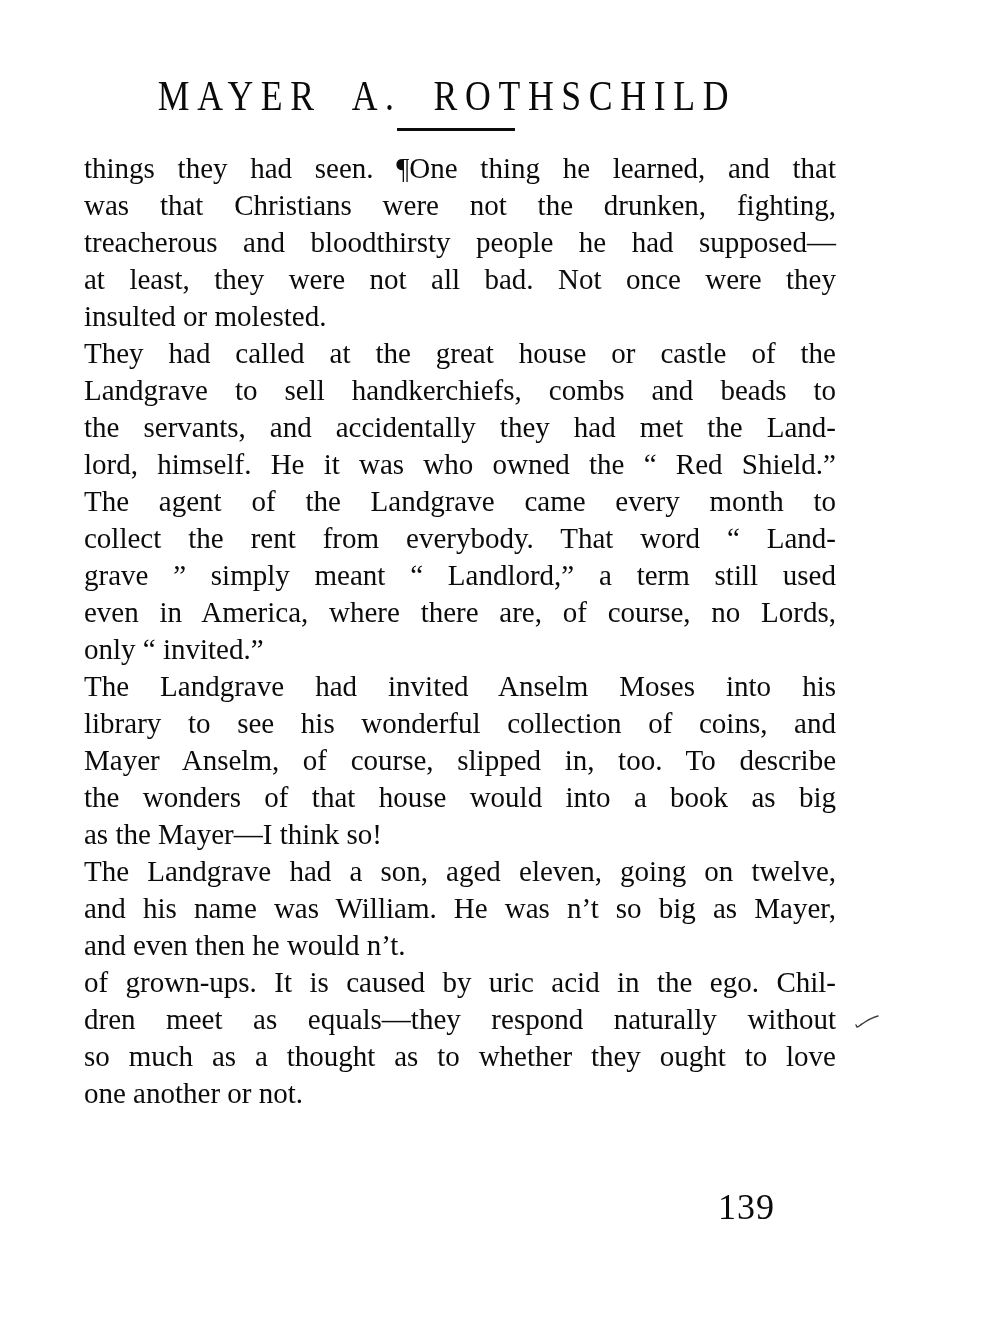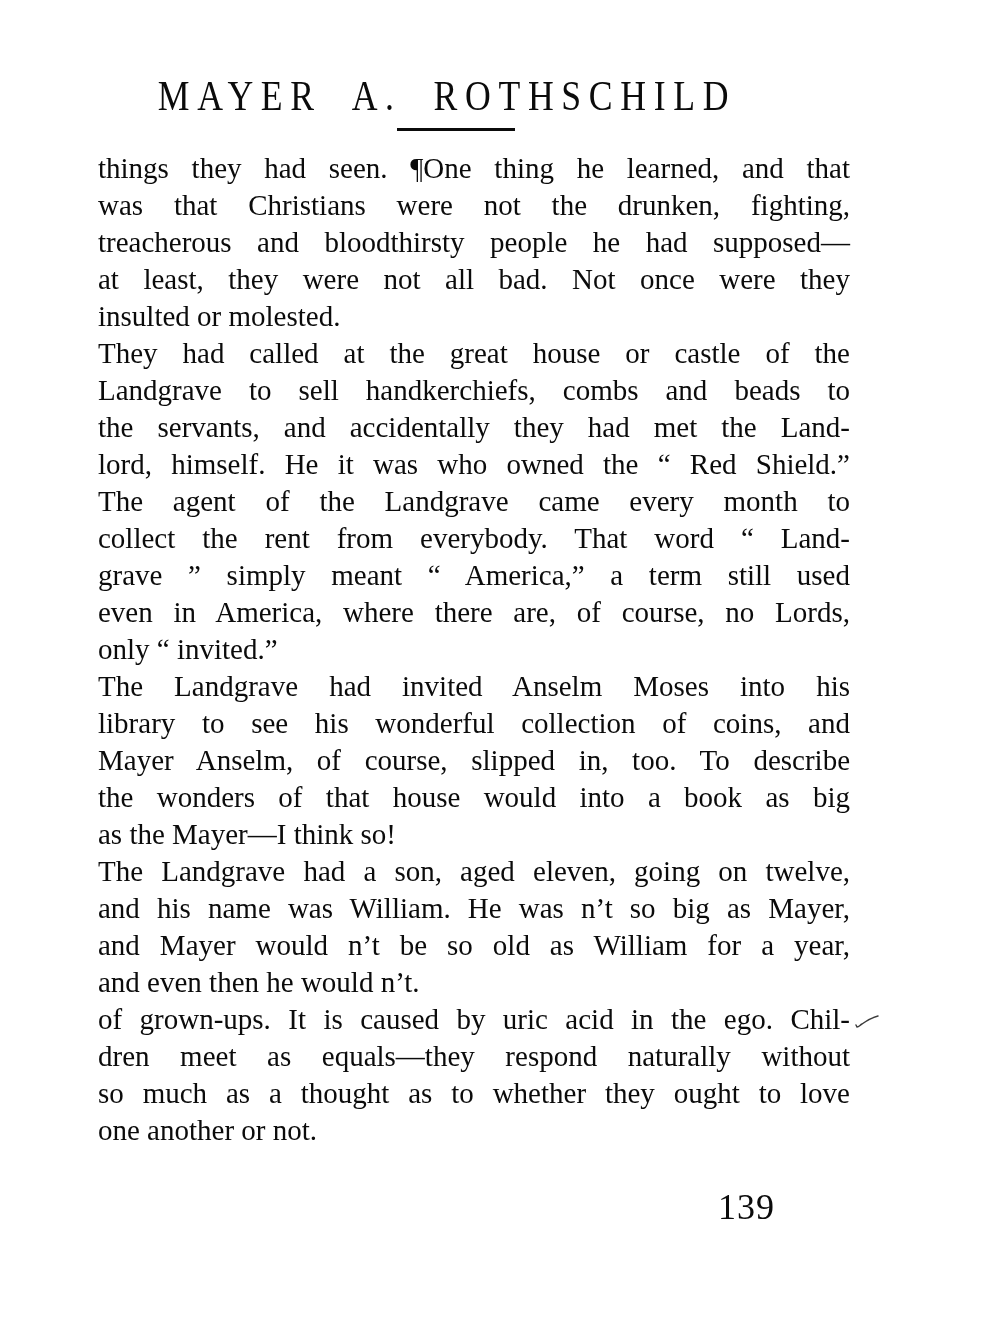--- a/index.html
+++ b/index.html
@@ -34,21 +34,21 @@
   .title-rule {
     position: absolute;
     top: 128px;
     left: 397px;
     width: 118px;
     height: 3px;
     background: #0b0b0b;
   }
   .body-text {
     position: absolute;
-    left: 98px;
+    left: 84px;
     top: 150px;
     width: 752px;
     font-size: 29px;
     line-height: 37px;
   }
   .line {
     text-align: justify;
     text-align-last: justify;
   }
   .line.para-end {
@@ -84,31 +84,30 @@
     <div class="line">was that Christians were not the drunken, fighting,</div>
     <div class="line">treacherous and bloodthirsty people he had supposed—</div>
     <div class="line">at least, they were not all bad. Not once were they</div>
     <div class="line para-end">insulted or molested.</div>
     <div class="line">They had called at the great house or castle of the</div>
     <div class="line">Landgrave to sell handkerchiefs, combs and beads to</div>
     <div class="line">the servants, and accidentally they had met the Land-</div>
     <div class="line">lord, himself. He it was who owned the “ Red Shield.”</div>
     <div class="line">The agent of the Landgrave came every month to</div>
     <div class="line">collect the rent from everybody. That word “ Land-</div>
-    <div class="line">grave ” simply meant “ America,” a term still used</div>
+    <div class="line">grave ” simply meant “ Landlord,” a term still used</div>
     <div class="line">even in America, where there are, of course, no Lords,</div>
     <div class="line para-end">only “ invited.”</div>
     <div class="line">The Landgrave had invited Anselm Moses into his</div>
     <div class="line">library to see his wonderful collection of coins, and</div>
     <div class="line">Mayer Anselm, of course, slipped in, too. To describe</div>
     <div class="line">the wonders of that house would into a book as big</div>
     <div class="line para-end">as the Mayer—I think so!</div>
     <div class="line">The Landgrave had a son, aged eleven, going on twelve,</div>
     <div class="line">and his name was William. He was n’t so big as Mayer,</div>
-    <div class="line">and Mayer would n’t be so old as William for a year,</div>
     <div class="line para-end">and even then he would n’t.</div>
     <div class="line">of grown-ups. It is caused by uric acid in the ego. Chil-</div>
     <div class="line">dren meet as equals—they respond naturally without</div>
     <div class="line">so much as a thought as to whether they ought to love</div>
     <div class="line para-end">one another or not.</div>
   </div>
 
   <svg class="pen-mark" viewBox="0 0 26 18" xmlns="http://www.w3.org/2000/svg">
     <path d="M2 13 l1 2 c2 0 3 -2 5 -3 c4 -3 8 -6 16 -8" fill="none" stroke="#3a3a3a" stroke-width="1.4" stroke-linecap="round"></path>
   </svg>

